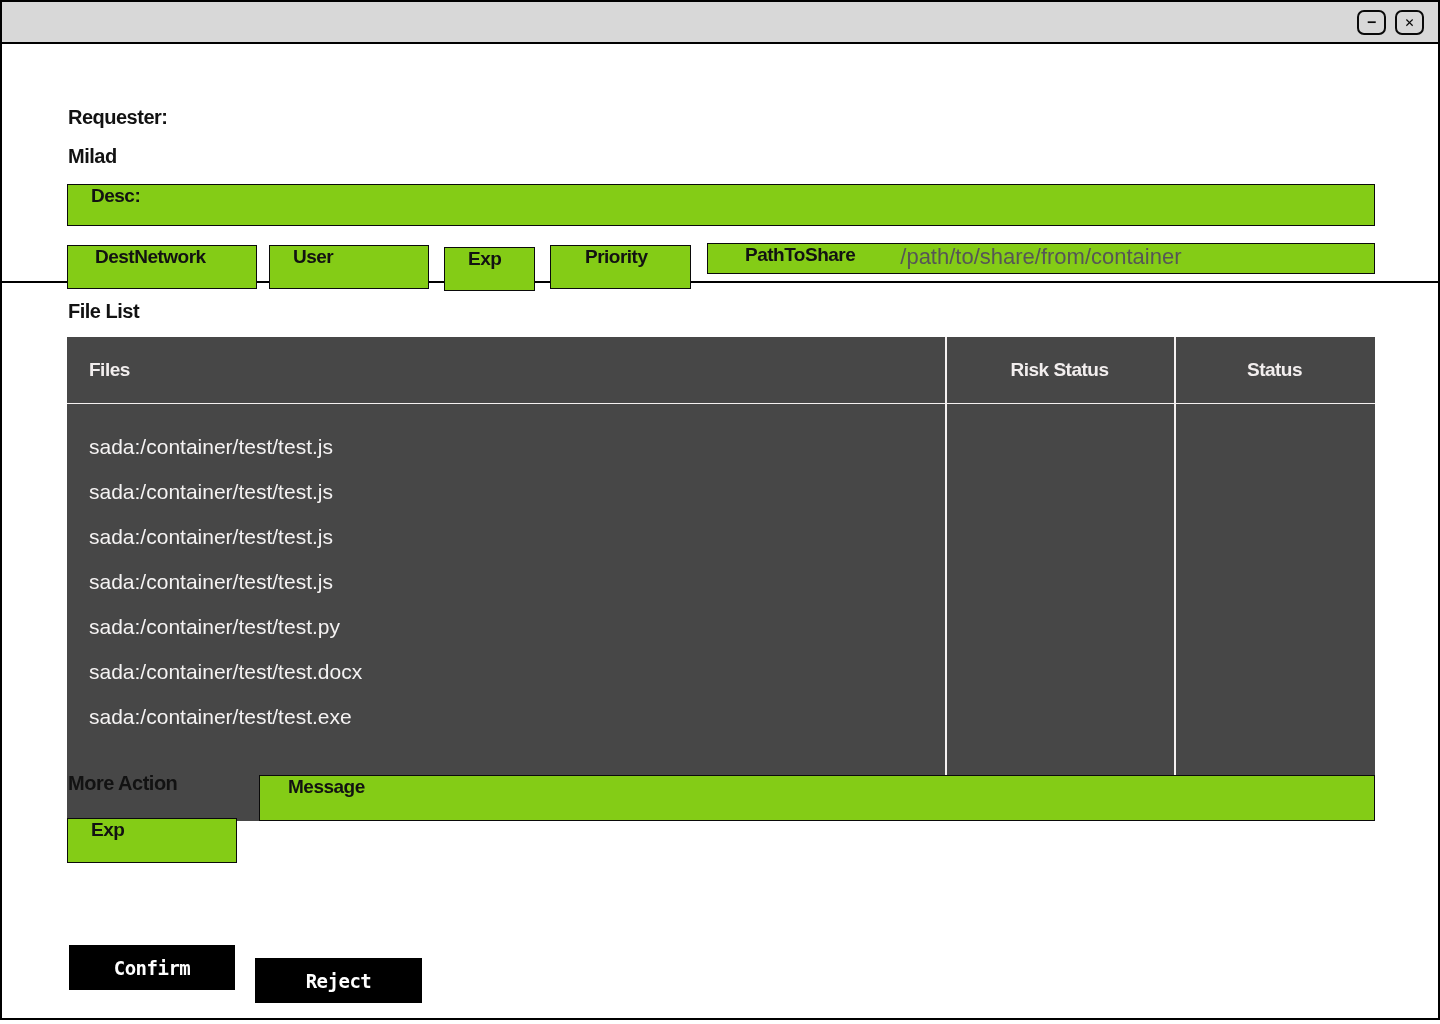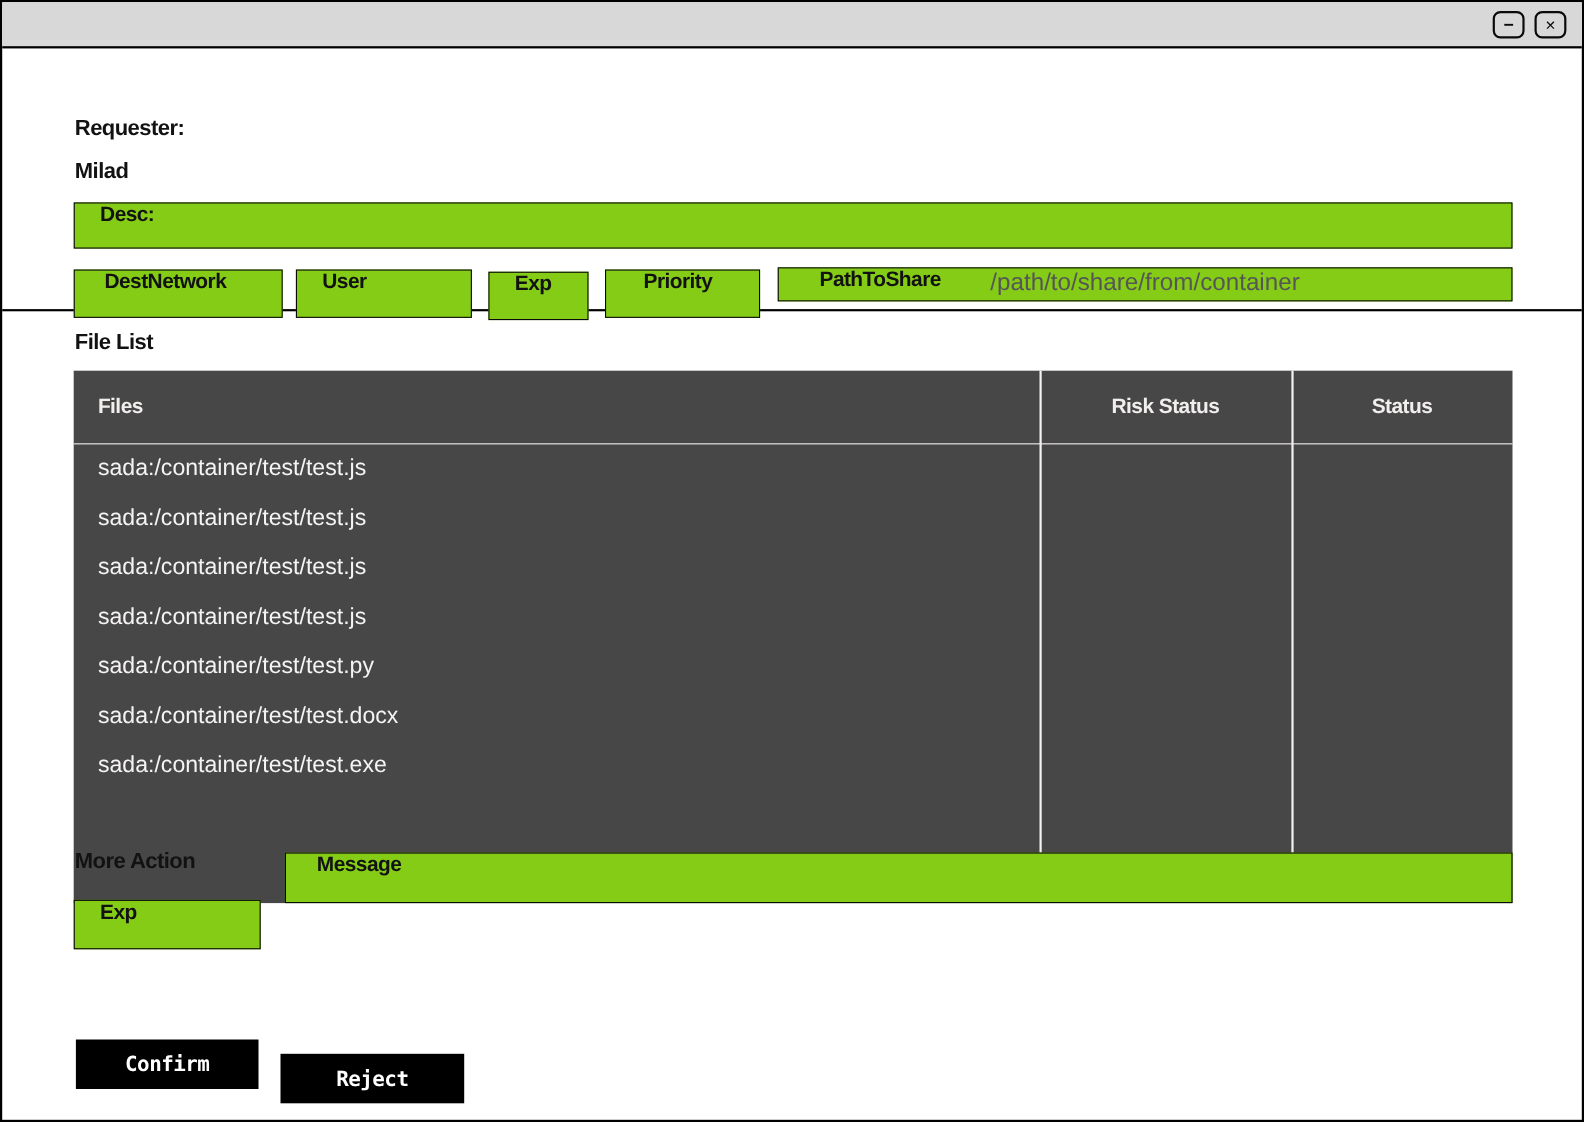--- a/index.html
+++ b/index.html
@@ -78,21 +78,21 @@
     position:absolute; left:0; top:0; right:0; height:67px;
     border-bottom:1.5px solid #f5f1f1;
     display:flex;
   }
   .th { color:#f2eeee; font-size:19px; display:flex; align-items:center; }
   .th.c-files  { width:878px; padding-left:22px; }
   .th.c-risk   { width:229px; justify-content:center; }
   .th.c-status { width:201px; justify-content:center; }
 
   .tbody { position:absolute; left:0; top:68px; right:0; bottom:0; padding-top:9px; }
-  .tr { display:flex; height:45px; align-items:flex-start; cursor:default; }
+  .tr { display:flex; height:45px; align-items:flex-end; cursor:default; }
   .td { color:#f5f3f3; font-size:21px; }
   .td.c-files  { width:878px; padding-left:22px; }
   .td.c-risk   { width:229px; text-align:center; }
   .td.c-status { width:201px; text-align:center; }
 
   .col-divider {
     position:absolute; top:0; bottom:0; width:1.5px; background:#f5f1f1;
   }
   .col-divider.d1 { left:878px; }
   .col-divider.d2 { left:1107px; }

